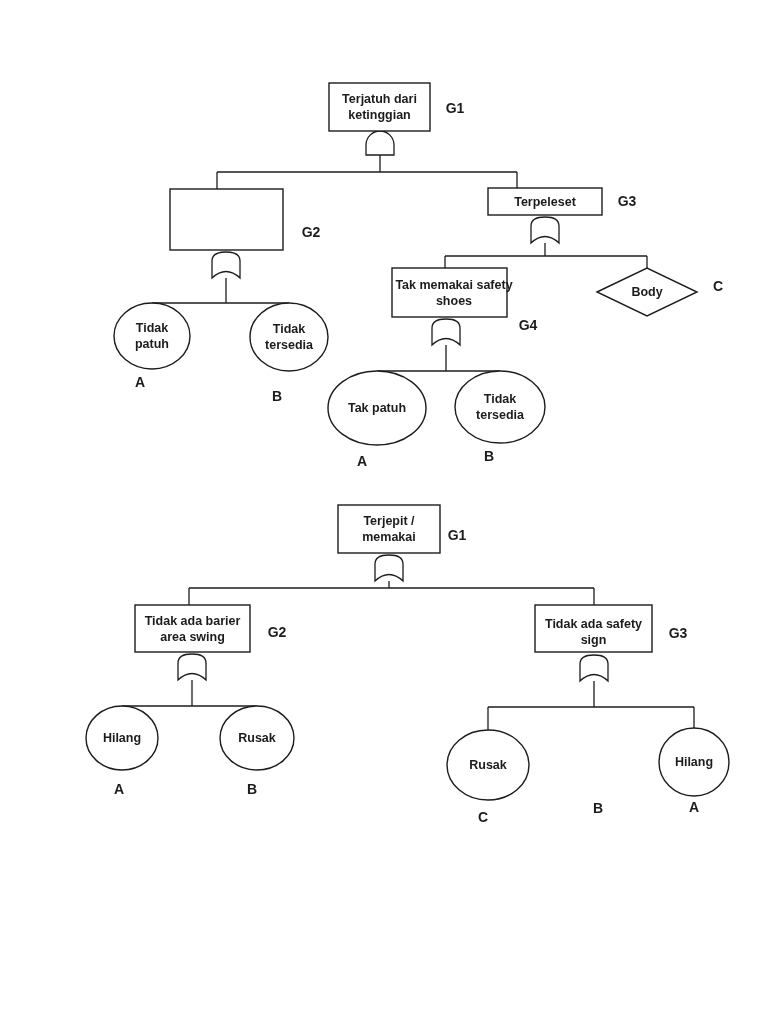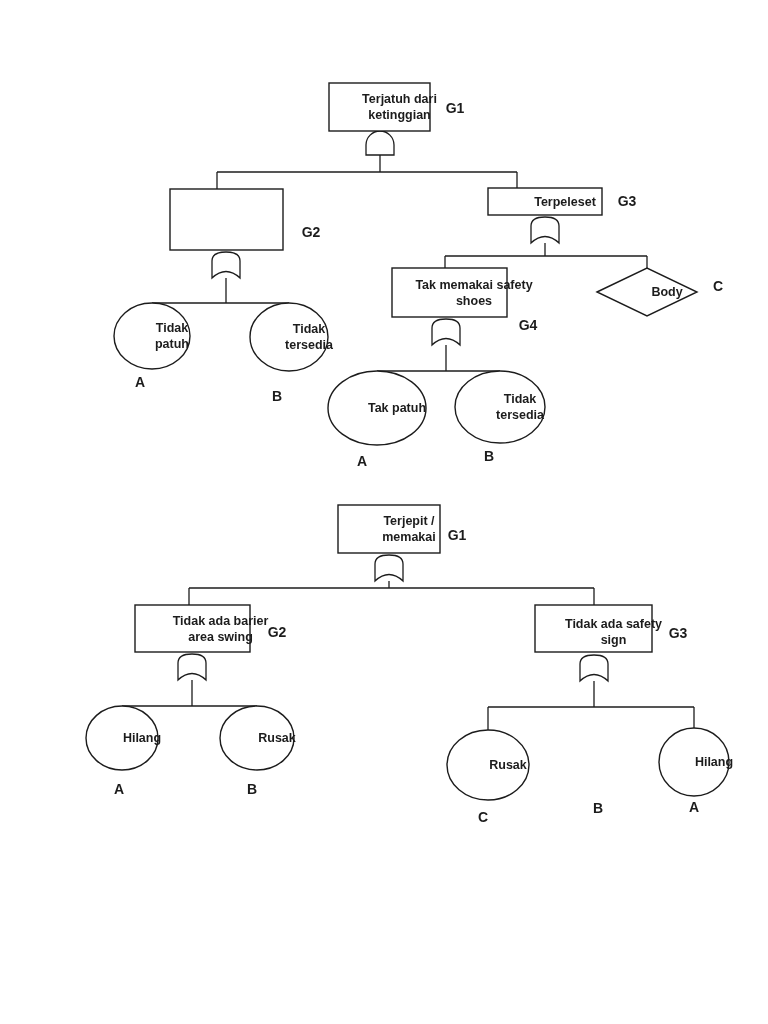--- a/index.html
+++ b/index.html
@@ -3,21 +3,21 @@
 <meta charset="utf-8">
 <style>
   html,body{margin:0;padding:0;background:#ffffff;}
   .page{
     position:relative;width:768px;height:1024px;background:#ffffff;
     font-family:"Liberation Sans",sans-serif;overflow:hidden;
   }
   svg{position:absolute;left:0;top:0;}
   .lbl{
     position:absolute;display:flex;align-items:center;justify-content:center;
-    text-align:center;color:#1c1c1c;font-weight:bold;font-size:12.5px;line-height:1.28;padding-left:20px;
+    text-align:center;color:#1c1c1c;font-weight:bold;font-size:12.5px;line-height:1.28;
   }
   .tag{
     position:absolute;display:flex;align-items:center;justify-content:center;
     color:#1c1c1c;font-weight:bold;font-size:14px;
   }
   .shape{stroke:#1c1c1c;stroke-width:1.4;fill:#ffffff;}
   .wire{stroke:#1c1c1c;stroke-width:1.3;fill:none;}
   .gate{stroke:#1c1c1c;stroke-width:1.3;fill:#ffffff;}
 </style>
 </head>
@@ -101,21 +101,21 @@
 
   <div class="lbl" style="left:347px;top:388px;width:60px;height:40px;">Tak patuh</div>
   <div class="tag" style="left:345px;top:453px;width:34px;height:16px;">A</div>
 
   <div class="lbl" style="left:465px;top:387px;width:70px;height:40px;">Tidak tersedia</div>
   <div class="tag" style="left:472px;top:448px;width:34px;height:16px;">B</div>
 
   <div class="lbl" style="left:338px;top:506px;width:102px;height:46px;">Terjepit / memakai</div>
   <div class="tag" style="left:440px;top:527px;width:34px;height:16px;">G1</div>
 
-  <div class="lbl" style="left:143px;top:606px;width:115px;height:45px;border-radius:16px;">Tidak ada barier area swing</div>
+  <div class="lbl" style="left:135px;top:606px;width:115px;height:45px;border-radius:16px;">Tidak ada barier area swing</div>
   <div class="tag" style="left:260px;top:624px;width:34px;height:16px;">G2</div>
 
   <div class="lbl" style="left:535px;top:606px;width:117px;height:52px;">Tidak ada safety sign</div>
   <div class="tag" style="left:661px;top:625px;width:34px;height:16px;">G3</div>
 
   <div class="lbl" style="left:86px;top:728px;width:72px;height:20px;">Hilang</div>
   <div class="tag" style="left:102px;top:781px;width:34px;height:16px;">A</div>
 
   <div class="lbl" style="left:221px;top:728px;width:72px;height:20px;">Rusak</div>
   <div class="tag" style="left:235px;top:781px;width:34px;height:16px;">B</div>

